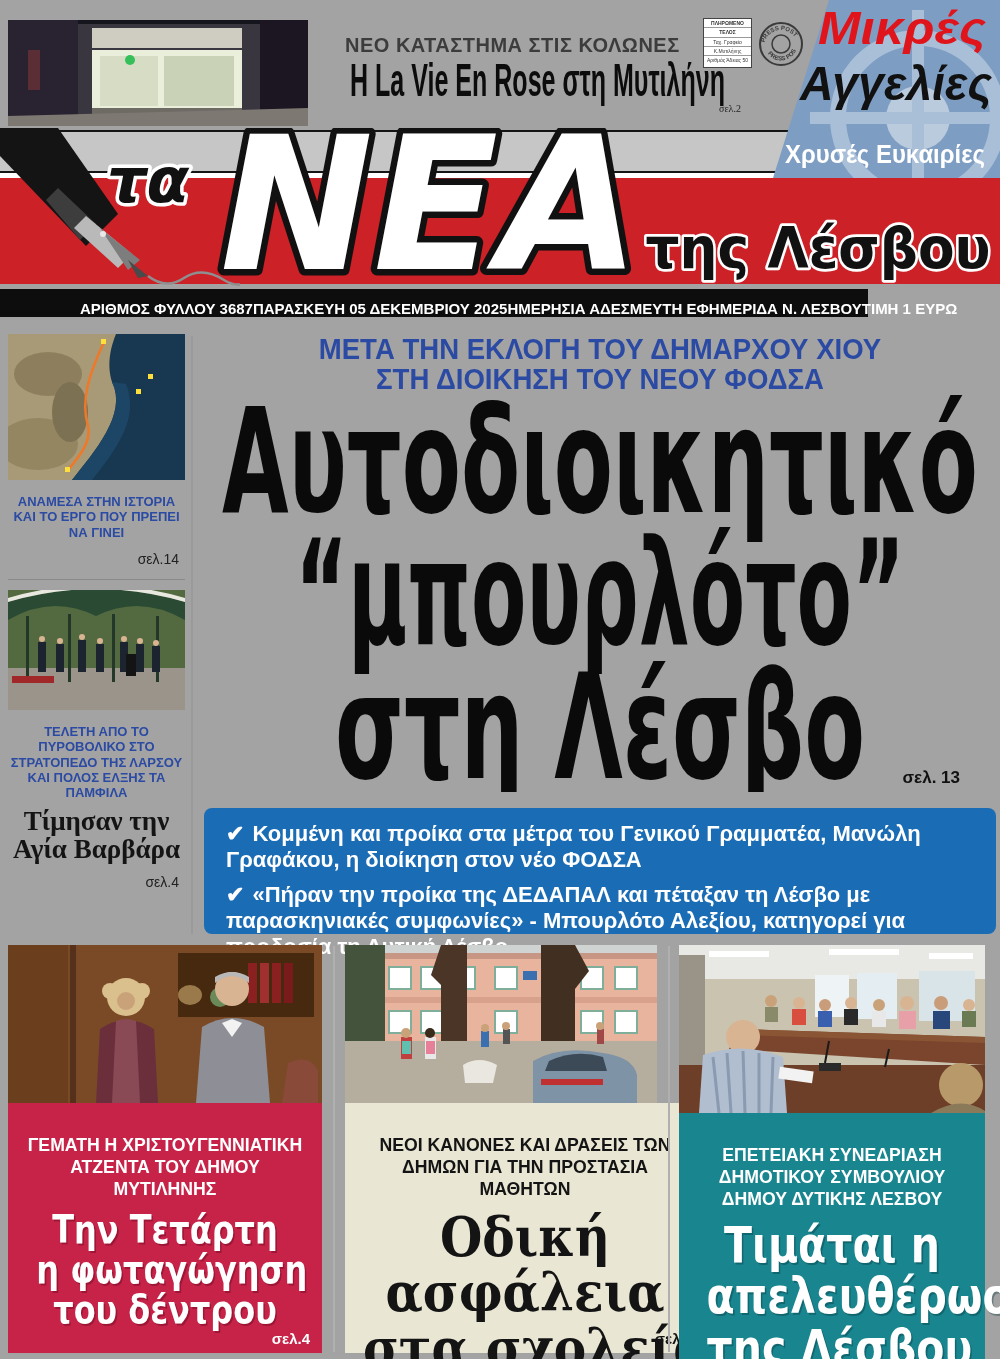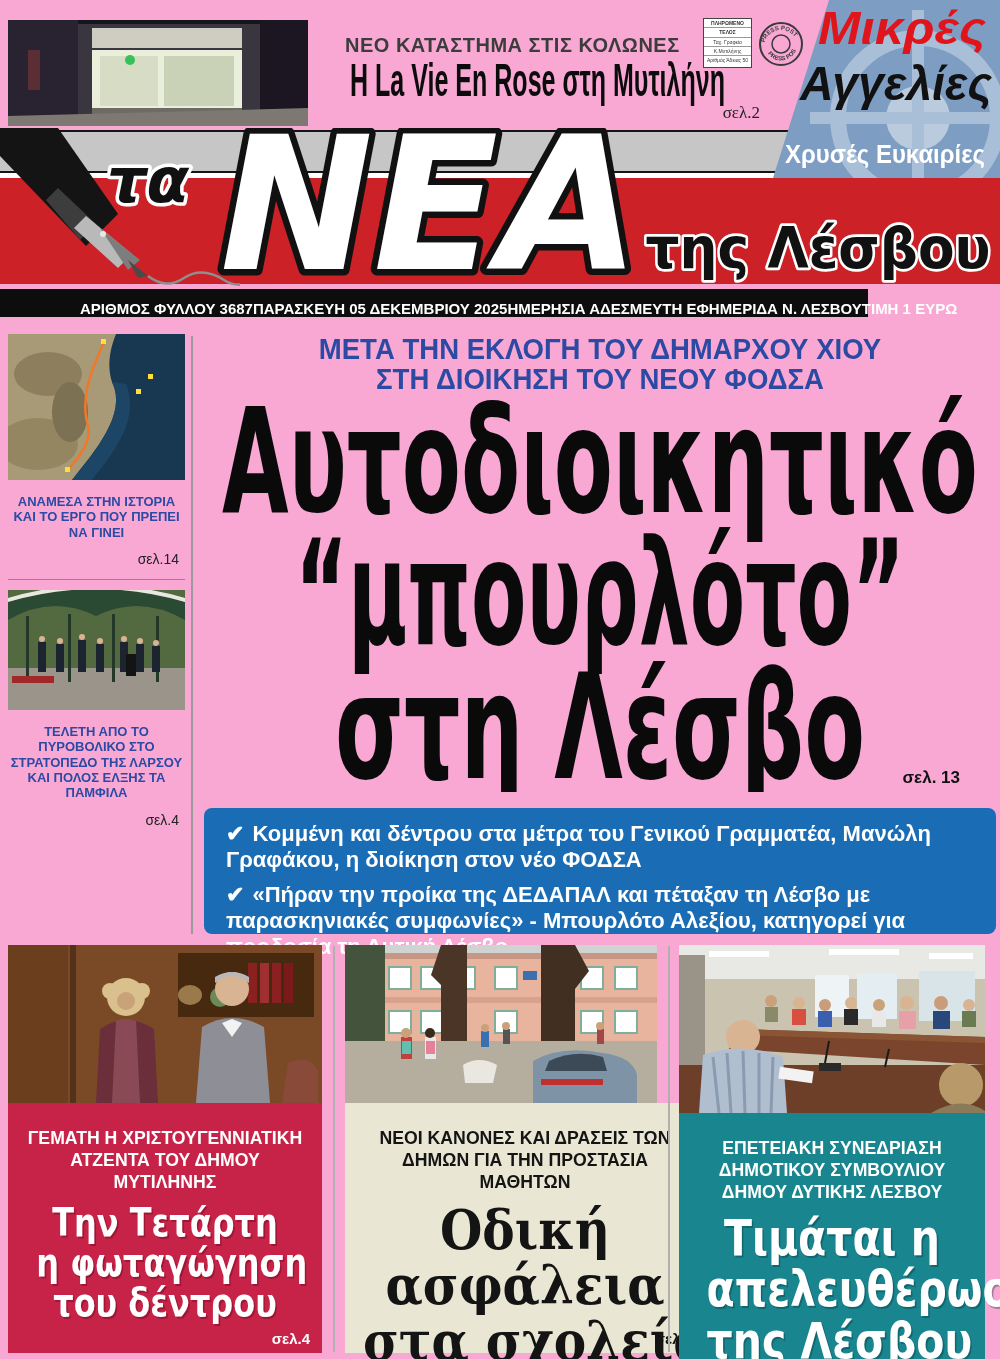--- a/index.html
+++ b/index.html
@@ -1,24 +1,24 @@
 <!DOCTYPE html>
 <html><head>
 <meta charset="utf-8">
 <style>
   html,body{margin:0;padding:0;background:#ffffff;}
-  .page{position:relative;width:1000px;height:1359px;background:#f9a8d4;overflow:hidden;
+  .page{position:relative;width:1000px;height:1359px;background:#a3a3a3;overflow:hidden;
         font-family:"Liberation Sans",sans-serif;}
   .abs{position:absolute;}
 
   
   .top-kicker{left:345px;top:34px;width:430px;font-size:20px;font-weight:bold;color:#3c3c3c;
               letter-spacing:.5px;}
   .top-headline-svg{left:340px;top:52px;}
-  .top-pageref{left:700px;top:103px;width:60px;font-size:17px;color:#222;text-align:right;
+  .top-pageref{left:700px;top:103px;width:60px;font-size:10px;color:#222;text-align:center;
                font-family:"Liberation Serif",serif;}
   .stampbox{left:703px;top:18px;width:47px;height:48px;border:1px solid #444;background:#fff;
             font-size:5px;line-height:1.25;text-align:center;color:#333;overflow:hidden;}
   .stampbox .r{border-bottom:1px solid #999;padding:1px 0;white-space:nowrap;}
   .stampbox .r:last-child{border-bottom:none;}
 
   
   .band-gray{left:0;top:130px;width:1000px;height:41px;background:#c6c6c6;border-top:2px solid #151515;}
   .band-line{left:0;top:171px;width:1000px;height:2px;background:#151515;}
   .band-white{left:0;top:173px;width:1000px;height:5px;background:#ffffff;}
@@ -39,21 +39,21 @@
   
   .sidebar{left:8px;top:334px;width:177px;}
   .vrule{left:191px;top:336px;width:2px;height:598px;background:#9a9a9a;}
   .side-kicker{margin-top:10px;text-align:center;color:#2b4aa3;font-size:13px;font-weight:bold;line-height:1.18;}
   .side-headline{margin-top:6px;text-align:center;font-family:"Liberation Serif",serif;
                  font-size:27px;font-weight:bold;color:#141414;line-height:1.05;}
   .side-pageref{margin-top:11px;text-align:right;font-size:14px;color:#222;padding-right:6px;}
   .side-rule{margin-top:12px;border:none;border-top:1.5px solid #8a8a8a;}
 
   
-  .card-text{box-sizing:border-box;padding-top:24px;position:absolute;}
+  .card-text{box-sizing:border-box;padding-top:31px;position:absolute;}
   .card-kicker{text-align:center;font-size:19px;font-weight:bold;line-height:1.15;transform:scaleX(.93);}
   .card-headline{margin-top:10px;text-align:center;font-weight:bold;line-height:1.03;}
   .card-headline .hl{display:block;white-space:nowrap;transform:scaleX(.82);transform-origin:center;}
   .card-pageref{position:absolute;right:12px;bottom:6px;font-size:15px;font-weight:bold;}
   .crimson-bg{background:#c72348;}
   .crimson-bg .card-kicker,.crimson-bg .card-headline,.crimson-bg .card-pageref{color:#fff;}
   .crimson-bg .card-headline{font-size:39px;text-shadow:2px 2px 0 rgba(80,0,20,.35);
       font-family:"DejaVu Sans","Liberation Sans",sans-serif;}
   .cream-bg{background:#e9e6d4;}
   .cream-bg .card-kicker,.cream-bg .card-headline,.cream-bg .card-pageref{color:#141414;}
@@ -202,39 +202,40 @@
           <circle cx="74" cy="47" r="3"></circle>
         <circle cx="92" cy="51" r="3"></circle>
           <circle cx="116" cy="49" r="3"></circle>
           <circle cx="132" cy="51" r="3"></circle>
         <circle cx="148" cy="53" r="3"></circle>
       </g>
       <rect x="4" y="86" width="42" height="7" fill="#a02828"></rect>
       <rect x="118" y="64" width="10" height="22" fill="#141414"></rect>
     </svg>
     <div class="side-kicker">ΤΕΛΕΤΗ ΑΠΟ ΤΟ ΠΥΡΟΒΟΛΙΚΟ ΣΤΟ ΣΤΡΑΤΟΠΕΔΟ ΤΗΣ ΛΑΡΣΟΥ ΚΑΙ ΠΟΛΟΣ ΕΛΞΗΣ ΤΑ ΠΑΜΦΙΛΑ</div>
+    <div class="side-headline">Τίμησαν την Αγία Βαρβάρα</div>
     <div class="side-pageref">σελ.4</div>
   </div>
   <div class="abs vrule"></div>
 
   <div class="abs lead-kicker">
     <div>ΜΕΤΑ ΤΗΝ ΕΚΛΟΓΗ ΤΟΥ ΔΗΜΑΡΧΟΥ ΧΙΟΥ</div>
     <div>ΣΤΗ ΔΙΟΙΚΗΣΗ ΤΟΥ ΝΕΟΥ ΦΟΔΣΑ</div>
   </div>
   <svg class="abs" style="left:204px;top:392px;" width="792" height="400" viewBox="0 0 792 400">
     <g font-family="DejaVu Sans, Liberation Sans, sans-serif" font-weight="bold" fill="#0a0a0a">
       <text x="396" y="120" text-anchor="middle" font-size="146" textLength="756" lengthAdjust="spacingAndGlyphs">Αυτοδιοικητικό</text>
       <text x="396" y="252" text-anchor="middle" font-size="146" textLength="610" lengthAdjust="spacingAndGlyphs">“μπουρλότο”</text>
       <text x="396" y="386" text-anchor="middle" font-size="146" textLength="530" lengthAdjust="spacingAndGlyphs">στη Λέσβο</text>
     </g>
   </svg>
   <div class="abs lead-pageref">σελ. 13</div>
 
   <div class="abs bullet-box">
-    <p><span class="check">✔</span><span>Κομμένη και δέντρου στα μέτρα του Γενικού Γραμματέα, Μανώλη Γραφάκου, η διοίκηση στον νέο ΦΟΔΣΑ</span></p>
+    <p><span class="check">✔</span><span>Κομμένη και προίκα στα μέτρα του Γενικού Γραμματέα, Μανώλη Γραφάκου, η διοίκηση στον νέο ΦΟΔΣΑ</span></p>
     <p><span class="check">✔</span><span>«Πήραν την προίκα της ΔΕΔΑΠΑΛ και πέταξαν τη Λέσβο με παρασκηνιακές συμφωνίες» - Μπουρλότο Αλεξίου, κατηγορεί για προδοσία τη Δυτική Λέσβο</span></p>
   </div>
 
   <svg class="abs" style="left:8px;top:945px;" width="314" height="158" viewBox="0 0 314 158">
     <rect width="314" height="158" fill="#7a4a26"></rect>
     <rect x="0" y="0" width="60" height="158" fill="#6b3e1e"></rect>
     <rect x="62" y="0" width="6" height="158" fill="#55301a"></rect>
     <rect x="170" y="8" width="136" height="64" fill="#46290f"></rect>
     <g>
       <rect x="240" y="18" width="9" height="40" fill="#8a2020"></rect>

